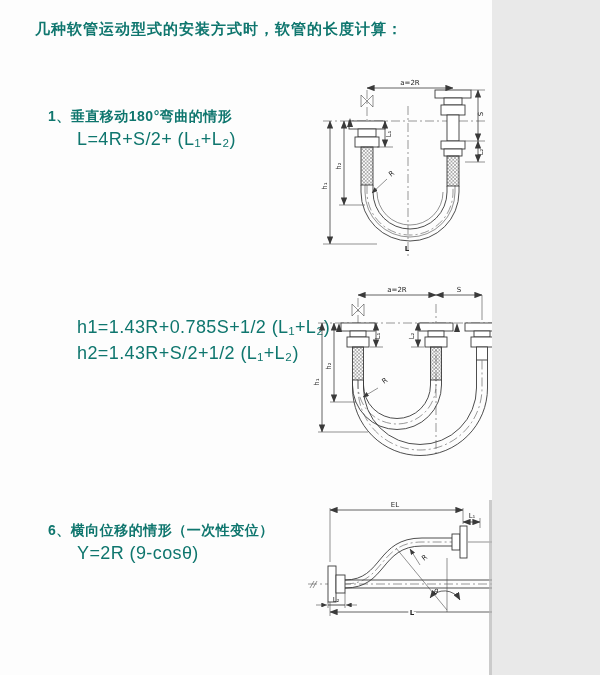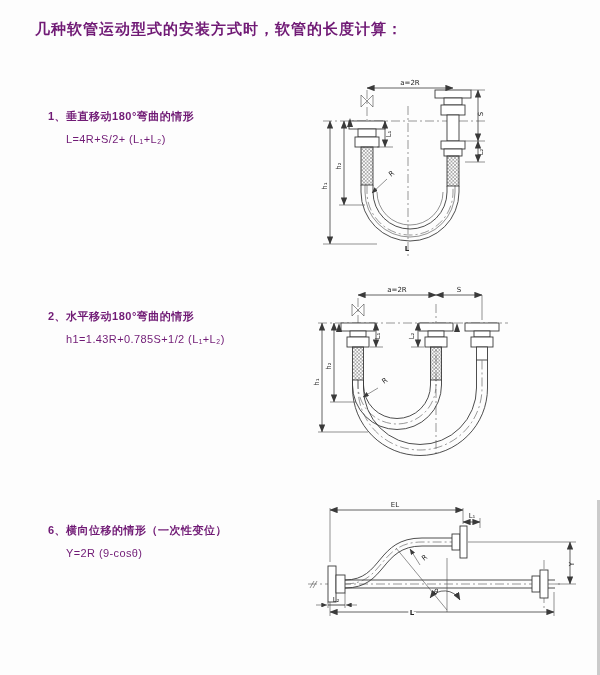--- a/index.html
+++ b/index.html
@@ -1,25 +1,25 @@
 <!DOCTYPE html>
 <html><head>
 <meta charset="utf-8">
 <style>
   html,body{margin:0;padding:0;background:#e9e9e9;}
   .page{
-    position:relative;width:600px;height:675px;background:#fdfdfd;
-    font-family:"Liberation Sans","DejaVu Sans",sans-serif;color:#701a75;overflow:hidden;
+    position:relative;width:492px;height:675px;background:#fdfdfd;
+    font-family:"Liberation Sans","DejaVu Sans",sans-serif;color:#0f766e;overflow:hidden;
   }
   .title{
     position:absolute;left:35px;top:20px;font-size:15px;font-weight:bold;letter-spacing:1px;
   }
   .sec{position:absolute;left:48px;width:285px;}
-  .sec .heading{font-size:11px;font-weight:bold;line-height:20px;letter-spacing:0.5px;}
-  .sec .formula{font-size:11px;line-height:26px;margin-left:18px;letter-spacing:0.4px;}
+  .sec .heading{font-size:14px;font-weight:bold;line-height:20px;letter-spacing:0.5px;}
+  .sec .formula{font-size:18px;line-height:26px;margin-left:29px;letter-spacing:0.4px;}
   .sec .formula:first-of-type{margin-top:8px;}
   #sec1{top:106px;} #sec2{top:306px;} #sec3{top:520px;}
   .diag{position:absolute;}
   #svg-d1{left:315px;top:74px;} #svg-d2{left:310px;top:280px;} #svg-d3{left:300px;top:498px;}
   svg .ln{fill:none;stroke:#3a3a3a;stroke-width:0.9;}
   svg .thin{fill:none;stroke:#4a4a4a;stroke-width:0.6;}
   svg .cl{fill:none;stroke:#555;stroke-width:0.6;stroke-dasharray:9 3 2 3;}
   svg .wh{fill:#ffffff;stroke:#3a3a3a;stroke-width:0.9;}
   svg .pipe{stroke:#3a3a3a;stroke-width:0.9;}
   svg .dm{fill:none;stroke:#3a3a3a;stroke-width:0.8;}
@@ -35,22 +35,22 @@
 <div class="page">
 
   <div class="title">几种软管运动型式的安装方式时，软管的长度计算：</div>
 
   <section class="sec" id="sec1">
     <div class="heading">1、垂直移动180°弯曲的情形</div>
     <div class="formula">L=4R+S/2+ (L₁+L₂)</div>
   </section>
 
   <section class="sec" id="sec2">
-    <div class="heading">2、水平移动180°弯曲的情形</div>
     <div class="formula">h1=1.43R+0.785S+1/2 (L₁+L₂)</div>
+    <div class="formula">h2=1.43R+S/2+1/2 (L₁+L₂)</div>
   </section>
 
   <section class="sec" id="sec3">
     <div class="heading">6、横向位移的情形（一次性变位）</div>
     <div class="formula">Y=2R (9-cosθ)</div>
   </section>
 
   <svg class="diag" id="svg-d1" width="270" height="185" viewBox="0 0 270 185">
     <defs>
       <marker id="ah1" markerWidth="10" markerHeight="8" refX="9.5" refY="4" orient="auto-start-reverse">

